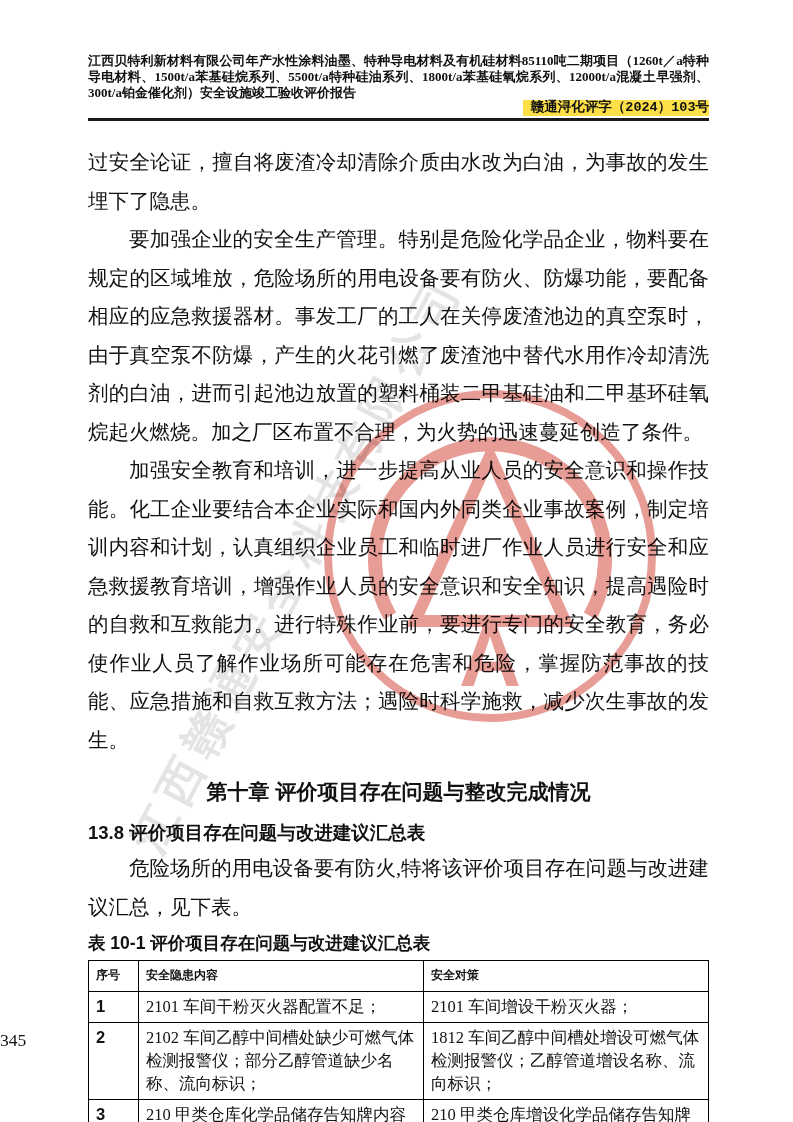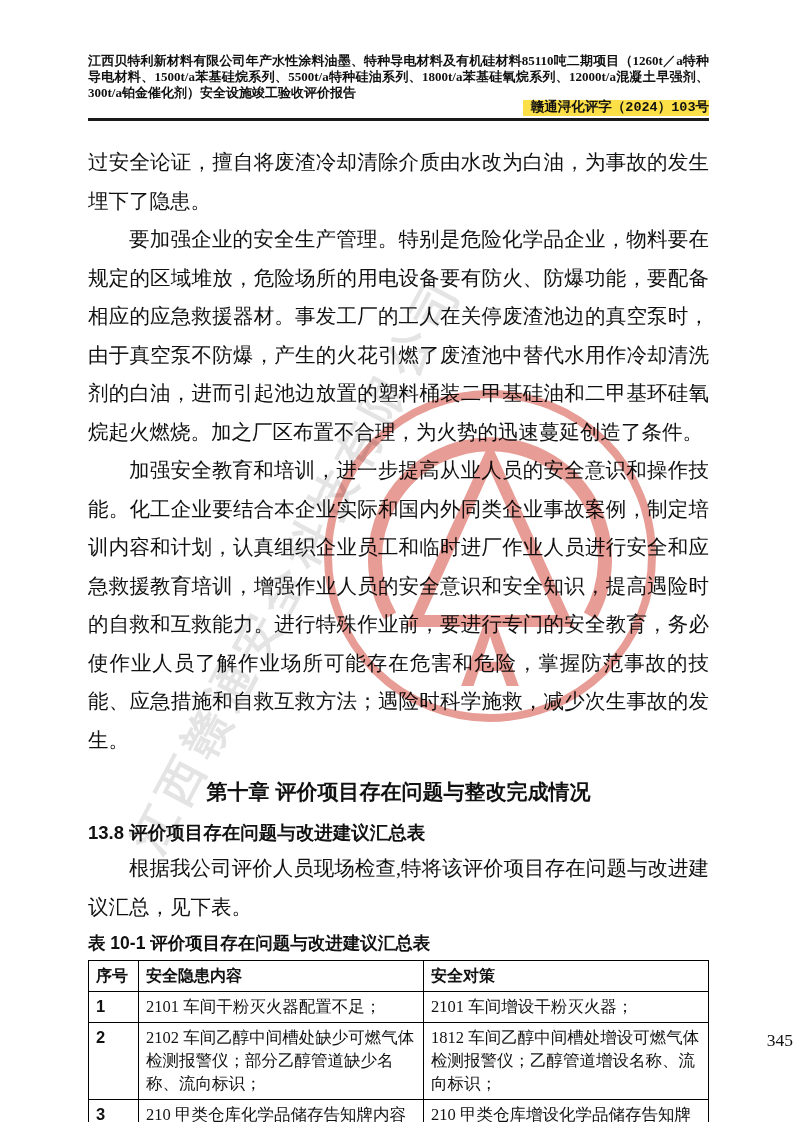--- a/index.html
+++ b/index.html
@@ -65,28 +65,28 @@
   }
   table.issues col.c1 { width:50px; }
   table.issues th, table.issues td {
     border:1.6px solid #000;
     padding:3px 7px 4px 7px;
     text-align:left; vertical-align:top;
     line-height:23px;
   }
   table.issues th {
     font-family:"Liberation Sans", sans-serif;
-    font-weight:bold; font-size:16px;
+    font-weight:bold; font-size:12px;
   }
   table.issues td.seq { font-weight:bold; font-family:"Liberation Sans", sans-serif; }
 
   
   .page-number {
     position:absolute; left:0; right:0; top:1030px;
-    text-align:right; font-size:17.5px; z-index:2;
+    text-align:left; font-size:17.5px; z-index:2;
   }
 
   
   .gray-watermark {
     position:absolute; left:118px; top:835px; z-index:1;
     transform:rotate(-62deg); transform-origin:0 0;
     font-size:46px; letter-spacing:8px; font-weight:bold;
     color:rgba(90,90,90,0.16);
     white-space:nowrap;
     font-family:"Liberation Sans", sans-serif;
@@ -112,21 +112,21 @@
   </div>
   <div class="header-rule"></div>
 
   <div class="body-block">
     <p>过安全论证，擅自将废渣冷却清除介质由水改为白油，为事故的发生埋下了隐患。</p>
     <p class="indent">要加强企业的安全生产管理。特别是危险化学品企业，物料要在规定的区域堆放，危险场所的用电设备要有防火、防爆功能，要配备相应的应急救援器材。事发工厂的工人在关停废渣池边的真空泵时，由于真空泵不防爆，产生的火花引燃了废渣池中替代水用作冷却清洗剂的白油，进而引起池边放置的塑料桶装二甲基硅油和二甲基环硅氧烷起火燃烧。加之厂区布置不合理，为火势的迅速蔓延创造了条件。</p>
     <p class="indent">加强安全教育和培训，进一步提高从业人员的安全意识和操作技能。化工企业要结合本企业实际和国内外同类企业事故案例，制定培训内容和计划，认真组织企业员工和临时进厂作业人员进行安全和应急救援教育培训，增强作业人员的安全意识和安全知识，提高遇险时的自救和互救能力。进行特殊作业前，要进行专门的安全教育，务必使作业人员了解作业场所可能存在危害和危险，掌握防范事故的技能、应急措施和自救互救方法；遇险时科学施救，减少次生事故的发生。</p>
 
     <div class="chapter-title">第十章 评价项目存在问题与整改完成情况</div>
     <div class="section-heading">13.8 评价项目存在问题与改进建议汇总表</div>
-    <p class="indent">根据我公司评价人员现场检查,特将该评价项目存在问题与改进建议汇总，见下表。</p>
+    <p class="indent">危险场所的用电设备要有防火,特将该评价项目存在问题与改进建议汇总，见下表。</p>
     <div class="table-title">表 10-1  评价项目存在问题与改进建议汇总表</div>
 
     <table class="issues">
       <colgroup>
           <col class="c1">
           <col class="c2">
           <col class="c3">
         </colgroup>
       <thead>
         <tr>

